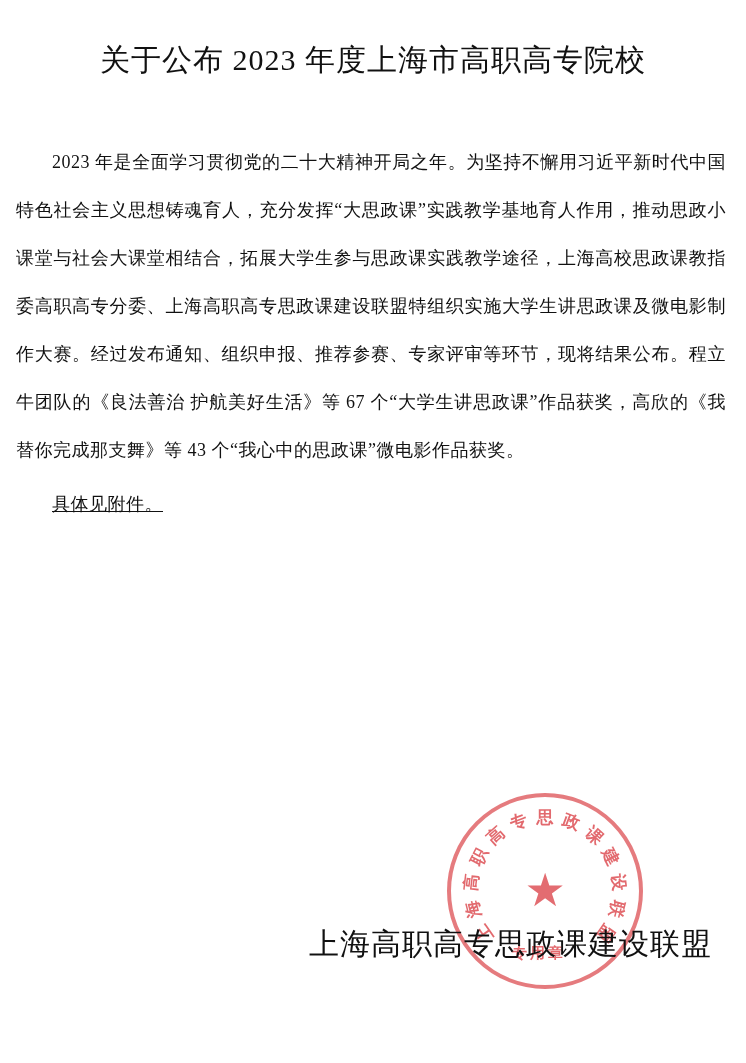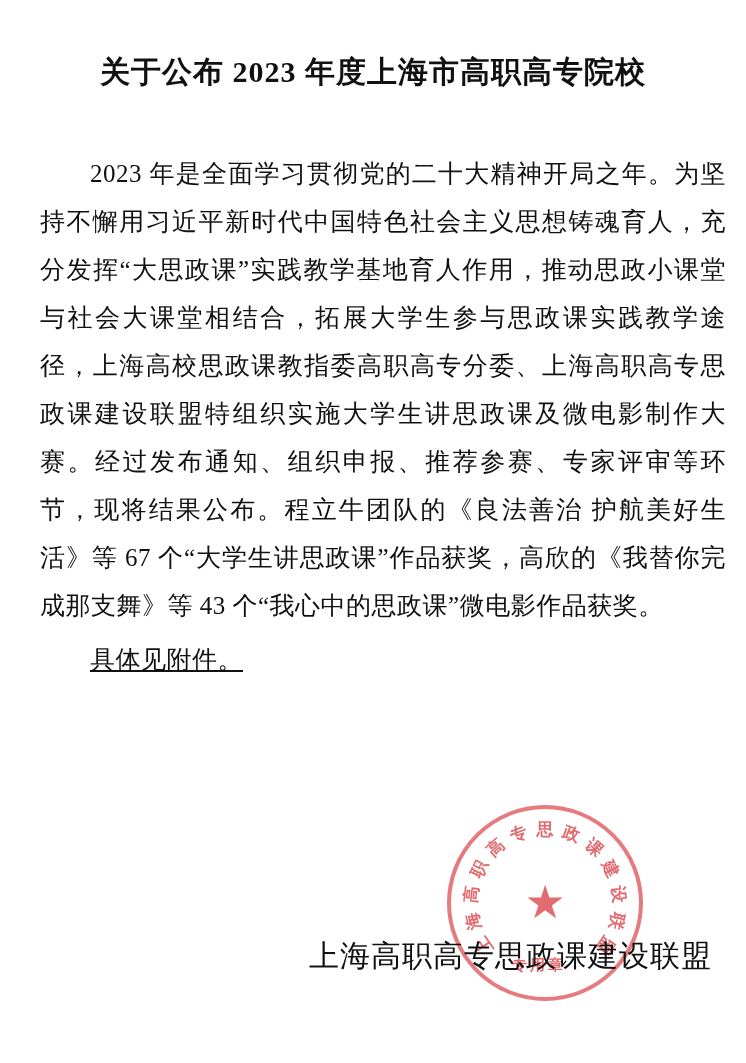--- a/index.html
+++ b/index.html
@@ -16,41 +16,40 @@
     color: #111111;
   }
   .page {
     position: relative;
     width: 746px;
     height: 1063px;
     box-sizing: border-box;
     padding: 0 8px;
   }
   .doc-title {
-    margin: 12px;
+    margin: 0;
     padding-top: 34px;
     text-align: center;
     font-size: 30px;
-    font-weight: bold;
+    font-weight: normal;
     line-height: 52px;
     letter-spacing: 1px;
   }
   .doc-title .line {
     display: block;
     white-space: nowrap;
   }
   .body-text {
     margin-top: 52px;
     padding: 0 12px 0 8px;
-    font-size: 25px;
+    font-size: 18px;
     line-height: 48px;
     text-align: justify;
     text-justify: inter-ideograph;
     letter-spacing: 0.5px;
-    margin-left: 24px;
   }
   .para {
     margin: 0;
     text-indent: 2em;
   }
   .para + .para {
     margin-top: 6px;
     text-decoration: underline;
   }
   .signature-block {

